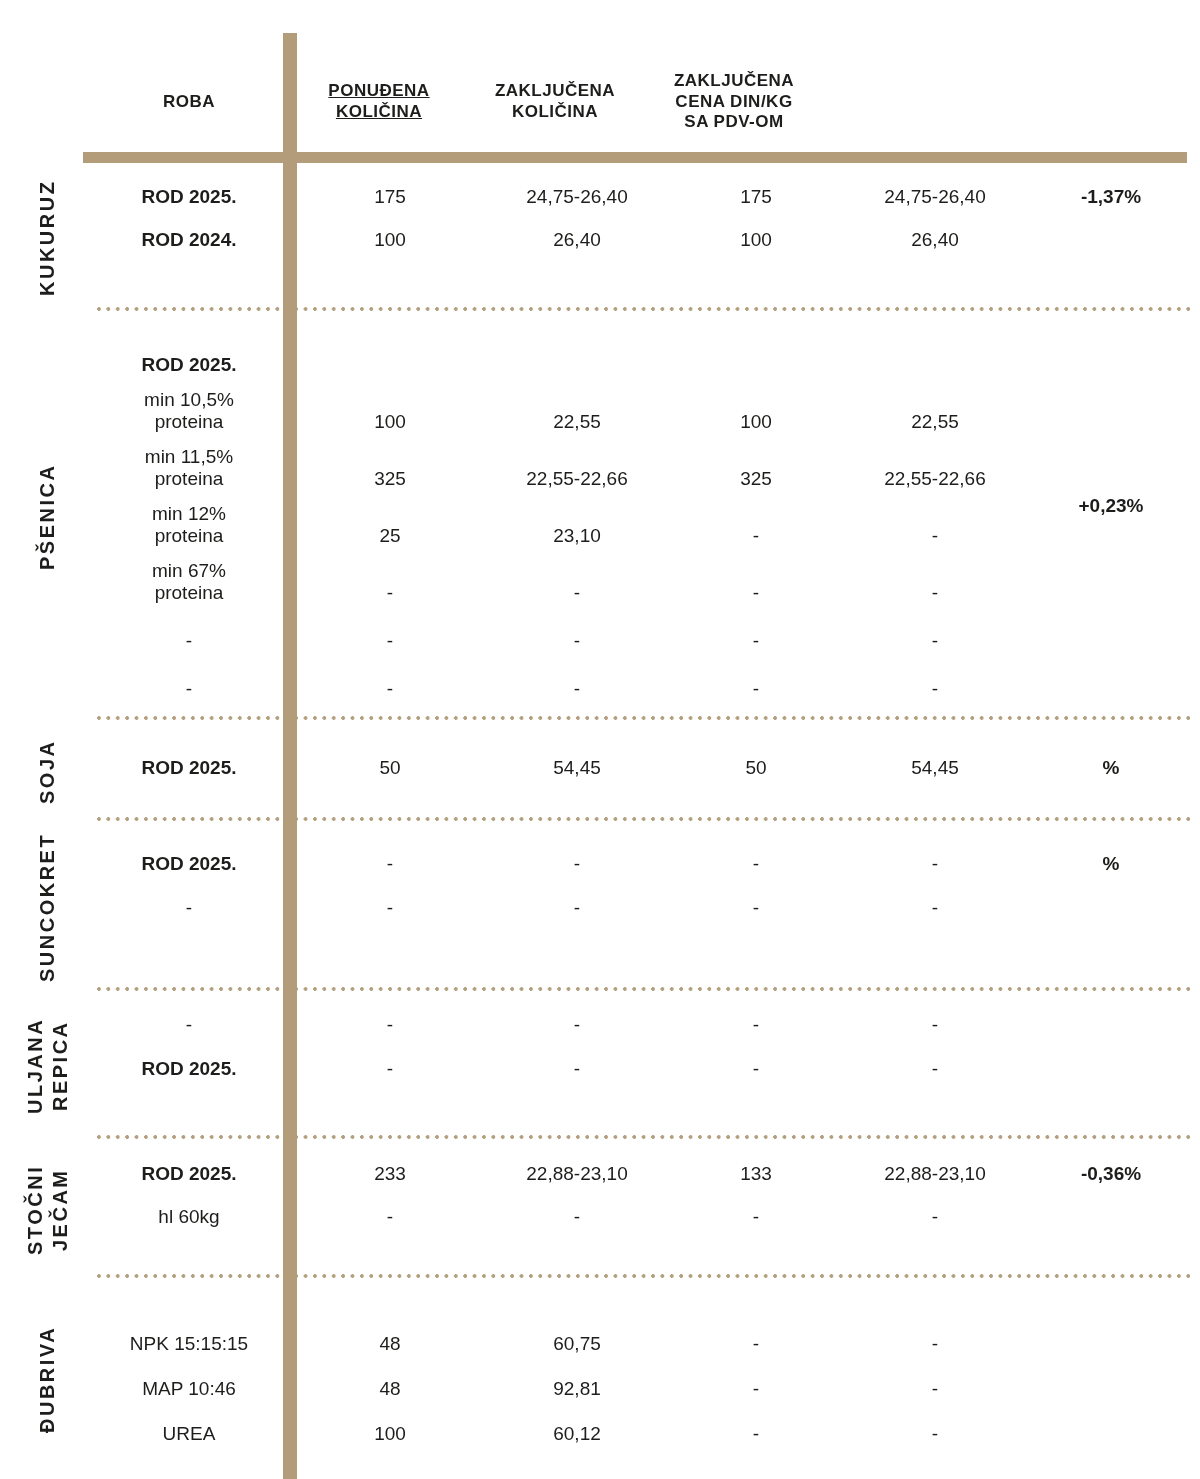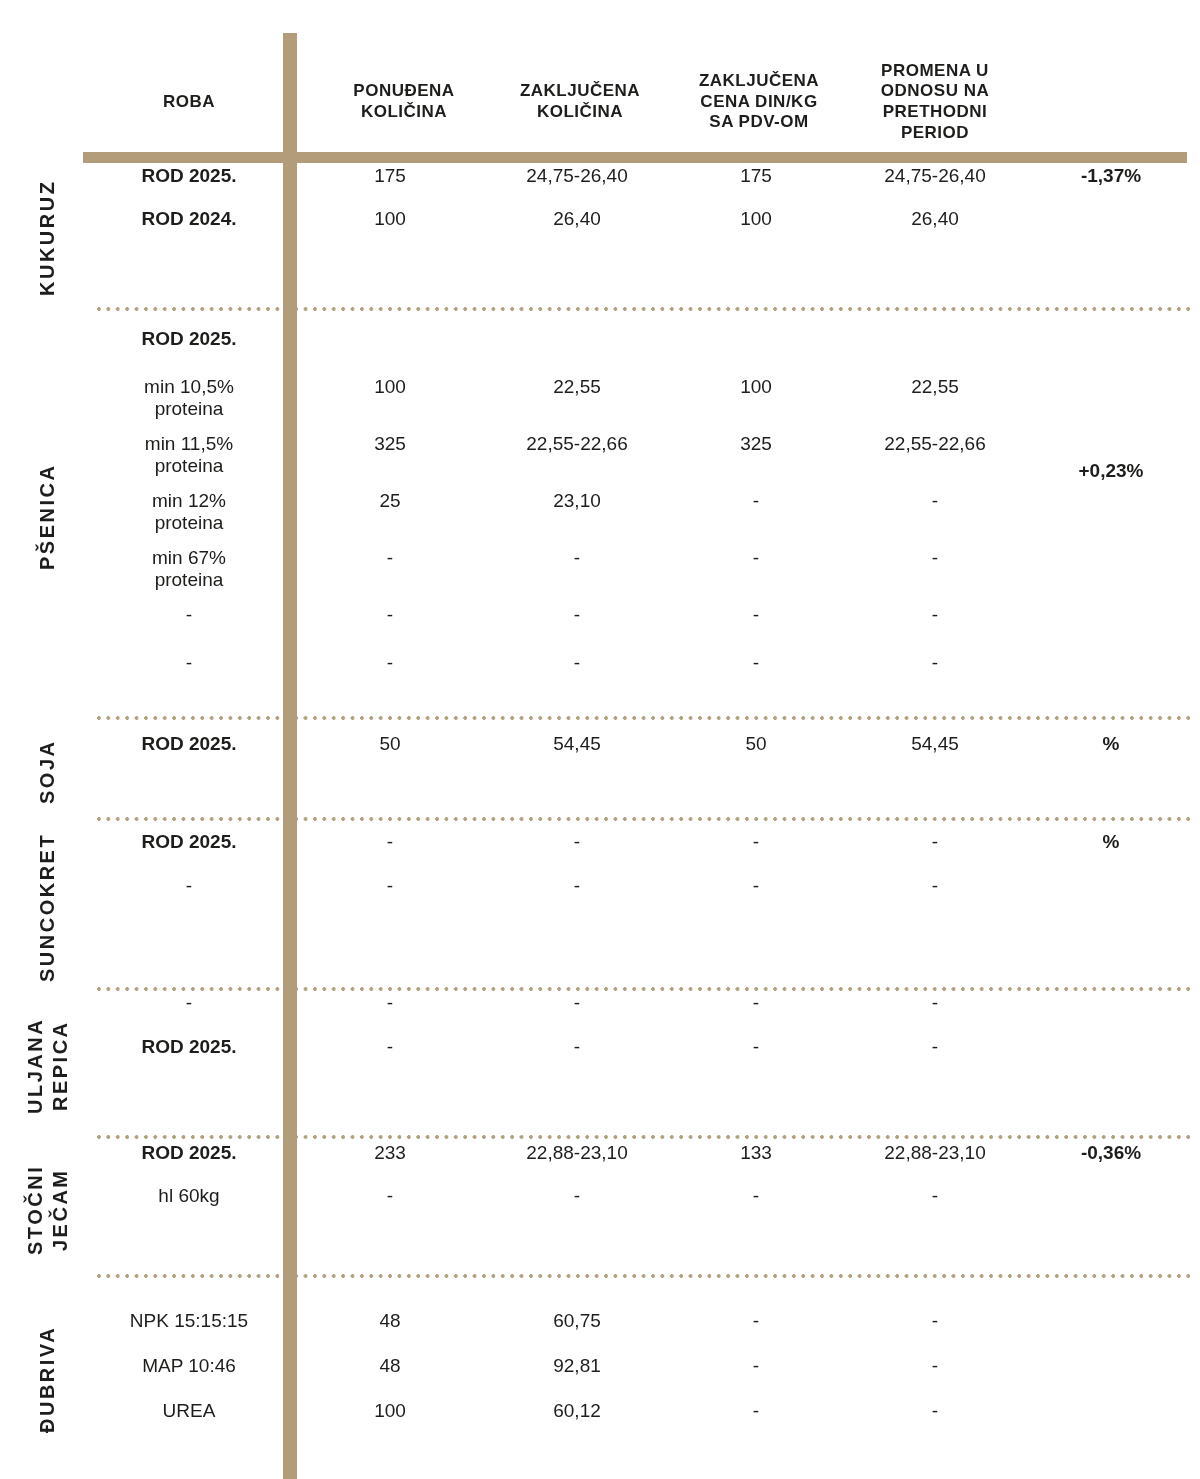--- a/index.html
+++ b/index.html
@@ -13,33 +13,33 @@
 
   
   .vbar{position:absolute;left:283px;top:33px;bottom:0;width:14px;background:var(--accent);z-index:3;}
   
   .hrule{position:absolute;left:83px;top:152px;width:1104px;height:11px;background:var(--accent);z-index:2;}
 
   
   .thead{position:absolute;top:0;left:0;width:1200px;height:204px;display:flex;align-items:center;}
   .h{font-weight:bold;font-size:17px;line-height:1.22;letter-spacing:.5px;text-align:center;white-space:pre-line;}
   .h.roba{width:188px;margin-left:95px;}
-  .h.c1{width:184px;margin-left:29px;}
+  .h.c1{width:184px;margin-left:4px;text-decoration:underline;}
   .h.c2{width:190px;}
   .h.c3{width:168px;}
   .h.c4{width:190px;}
   .h.c5{width:162px;}
 
   
   #sections{margin-top:163px;}
   .section{position:relative;}
   .side{position:absolute;left:0;top:0;bottom:0;width:95px;display:flex;align-items:center;justify-content:center;
         writing-mode:vertical-rl;transform:rotate(180deg);
         font-weight:bold;font-size:20px;letter-spacing:2.5px;white-space:pre-line;text-align:center;line-height:1.25;}
-  .row{display:flex;align-items:flex-start;}
+  .row{display:flex;align-items:flex-end;}
   .cell{text-align:center;font-size:19px;line-height:1.15;white-space:pre-line;}
   .cell.roba{width:188px;margin-left:95px;}
   .cell.b{font-weight:bold;}
   .cell.c1{width:184px;margin-left:15px;}
   .cell.c2{width:190px;}
   .cell.c3{width:168px;}
   .cell.c4{width:190px;}
   .cell.c5{width:162px;}
   .chg{font-weight:bold;display:inline-block;}
   .chg.shift{transform:translateY(27px);}
@@ -68,24 +68,20 @@
 
   <div class="thead">
     <div class="h roba">ROBA</div>
     <div class="h c1">PONUĐENA
 KOLIČINA</div>
     <div class="h c3">ZAKLJUČENA
 KOLIČINA</div>
     <div class="h c4">ZAKLJUČENA
 CENA DIN/KG
 SA PDV-OM</div>
-    <div class="h c5">PROMENA U
-ODNOSU NA
-PRETHODNI
-PERIOD</div>
   </div>
 
   <div id="sections">
       <div class="section sec-0">
         <div class="side">KUKURUZ</div>
         <div class="row">
           <div class="cell roba b">ROD 2025.</div>
           <div class="cell c1">175</div>
           <div class="cell c2">24,75-26,40</div>
           <div class="cell c3">175</div>

